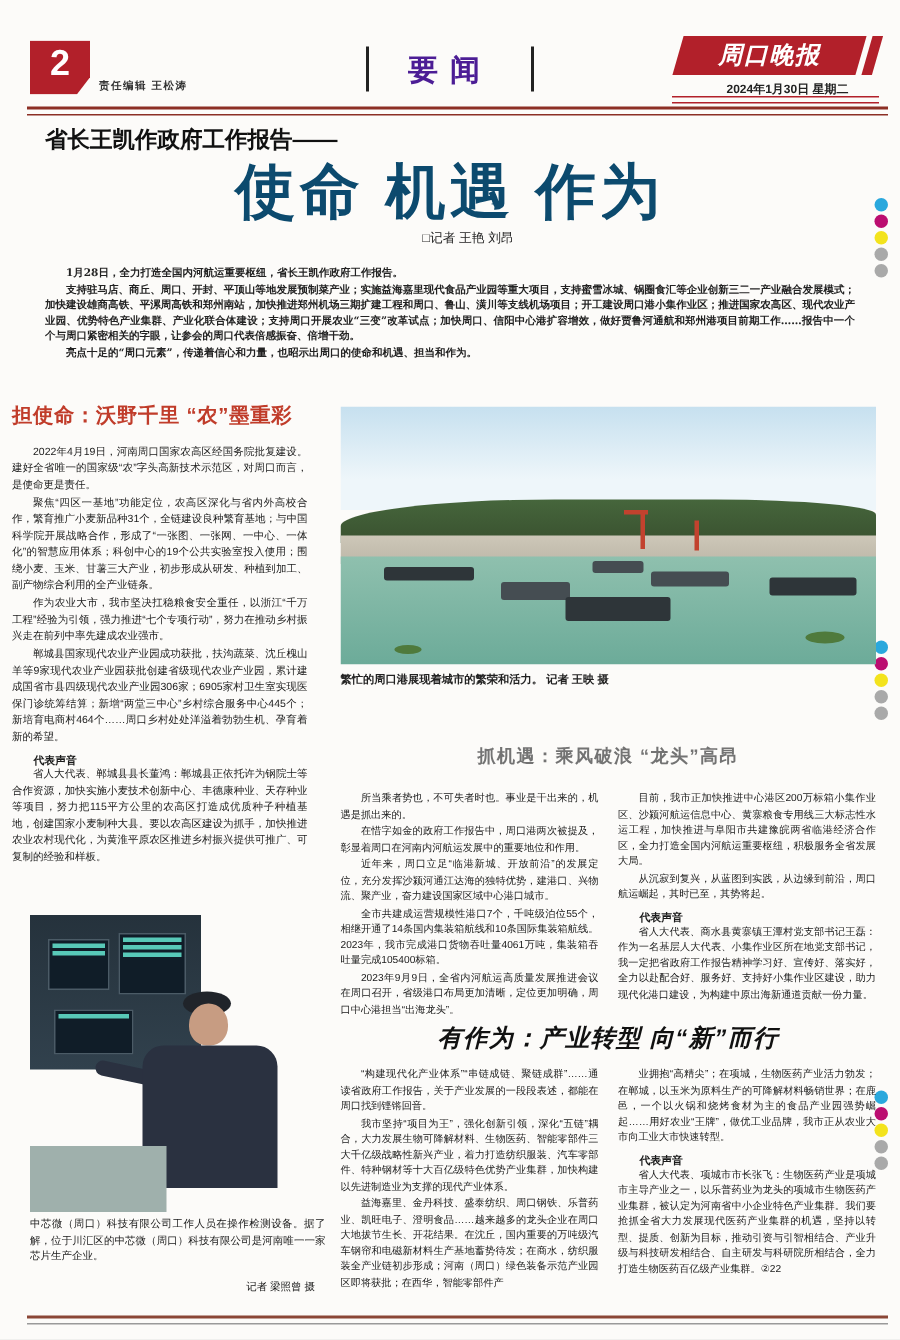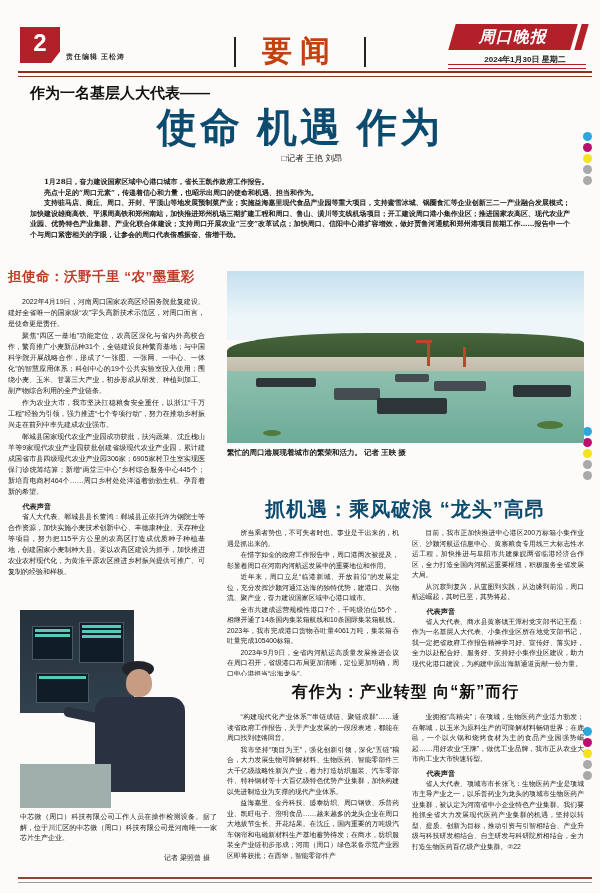--- a/index.html
+++ b/index.html
@@ -7,21 +7,21 @@
         font-family:"Liberation Sans","DejaVu Sans",sans-serif;color:#1a1a1a;overflow:hidden;}
 
   
   .pagenum{position:absolute;left:20px;top:27px;width:40px;height:36px;background:#b2202a;
            clip-path:polygon(0 0,100% 0,100% 68%,78% 100%,0 100%);color:#fff;font-size:24px;
            font-weight:bold;text-align:center;line-height:32px;}
   .editor{position:absolute;left:66px;top:52px;font-size:7px;font-weight:bold;color:#333;letter-spacing:1px;}
   .section-head{position:absolute;left:0;top:31px;width:100%;display:flex;justify-content:center;
                 align-items:center;gap:26px;}
   .section-head .bar{width:2px;height:30px;background:#222;}
-  .section-head .txt{font-size:30px;font-weight:bold;letter-spacing:8px;color:#c2410c;}
+  .section-head .txt{font-size:20px;font-weight:bold;letter-spacing:8px;color:#4c1d95;}
   .masthead{position:absolute;left:452px;top:24px;width:122px;height:26px;background:#b2202a;
             transform:skewX(-16deg);display:flex;align-items:center;justify-content:center;}
   .masthead .logo{transform:skewX(16deg);color:#fff;font-size:16px;font-weight:bold;font-style:italic;
                   font-family:"DejaVu Serif","Liberation Serif",serif;letter-spacing:1px;}
   .mast-slash{position:absolute;left:578px;top:24px;width:7px;height:26px;background:#b2202a;transform:skewX(-16deg);}
   .mast-date{position:absolute;left:456px;top:54px;width:138px;text-align:center;font-size:8px;
              font-weight:bold;color:#222;}
   .mast-rule{position:absolute;left:448px;top:64px;width:138px;height:3px;
              border-top:1px solid #b2202a;border-bottom:1px solid #b2202a;}
   .main-rule{position:absolute;left:18px;top:71px;width:574px;height:3px;
@@ -54,28 +54,28 @@
 
   .left-photo{position:absolute;left:20px;top:610px;width:197px;height:198px;overflow:hidden;
               background:linear-gradient(120deg,#dcе8e4,#cfdeda);}
   .left-caption{position:absolute;left:20px;top:812px;width:197px;font-size:7px;line-height:1.5;
                 text-align:justify;color:#1a1a1a;}
   .left-credit{position:absolute;left:20px;top:853px;width:190px;text-align:right;font-size:7px;color:#1a1a1a;}
 
   .main-photo{position:absolute;left:227px;top:271px;width:357px;height:172px;overflow:hidden;}
   .main-caption{position:absolute;left:227px;top:448px;width:357px;text-align:left;font-size:7.5px;
                 font-weight:bold;color:#222;}
-  .a2-title{position:absolute;left:227px;top:496px;width:357px;text-align:center;font-size:20px;
-            font-weight:bold;letter-spacing:1px;color:#0c4a6e;}
+  .a2-title{position:absolute;left:227px;top:496px;width:357px;text-align:center;font-size:12px;
+            font-weight:bold;letter-spacing:1px;color:#737373;}
   .cols{position:absolute;left:227px;width:357px;display:flex;gap:13px;}
   .col{width:172px;font-size:6.8px;line-height:1.55;text-align:justify;color:#1a1a1a;overflow:hidden;}
   .col p{margin:0 0 1px 0;text-indent:2em;}
   .a2-cols{top:528px;height:148px;}
   .a3-title{position:absolute;left:227px;top:682px;width:357px;text-align:center;font-size:16px;
-            font-weight:bold;letter-spacing:1px;color:#111;}
+            font-weight:bold;letter-spacing:1px;color:#111;font-style:italic;}
   .a3-cols{top:712px;height:162px;}
 
   
   .sky{position:absolute;left:0;top:0;width:100%;height:40%;
        background:linear-gradient(#c6e0ef,#eef6fa 70%),radial-gradient(circle at 30% 60%,#fff 8%,transparent 40%);}
   .trees{position:absolute;left:0;top:36%;width:100%;height:17%;
        background:linear-gradient(#46663c,#39512f);border-radius:40% 30% 20% 40%/18px 10px 0 0;}
   .quay{position:absolute;left:0;top:50%;width:100%;height:11%;background:linear-gradient(#cdc7b8,#bdb7a8);}
   .water{position:absolute;left:0;top:58%;width:100%;height:42%;
        background:linear-gradient(#8fc0ae,#6cab99);}
@@ -106,27 +106,27 @@
     <span class="bar"></span>
   </div>
   <div class="masthead">
     <span class="logo">周口晚报</span>
   </div>
   <div class="mast-slash"></div>
   <div class="mast-date">2024年1月30日 星期二</div>
   <div class="mast-rule"></div>
   <div class="main-rule"></div>
 
-  <div class="kicker">作为一名基层人大代表——</div>
+  <div class="kicker">省长王凯作政府工作报告——</div>
   <div class="headline">使命 机遇 作为</div>
   <div class="byline">□记者 王艳 刘昂</div>
   <div class="intro">
-    <p>1月28日，奋力建设国家区域中心港口城市，省长王凯作政府工作报告。</p>
+    <p>1月28日，全力打造全国内河航运重要枢纽，省长王凯作政府工作报告。</p>
+    <p>支持驻马店、商丘、周口、开封、平顶山等地发展预制菜产业；实施益海嘉里现代食品产业园等重大项目，支持蜜雪冰城、锅圈食汇等企业创新三二一产业融合发展模式；加快建设雄商高铁、平漯周高铁和郑州南站，加快推进郑州机场三期扩建工程和周口、鲁山、潢川等支线机场项目；开工建设周口港小集作业区；推进国家农高区、现代农业产业园、优势特色产业集群、产业化联合体建设；支持周口开展农业“三变”改革试点；加快周口、信阳中心港扩容增效，做好贾鲁河通航和郑州港项目前期工作……报告中一个个与周口紧密相关的字眼，让参会的周口代表倍感振奋、倍增干劲。</p>
     <p>亮点十足的“周口元素”，传递着信心和力量，也昭示出周口的使命和机遇、担当和作为。</p>
-    <p>支持驻马店、商丘、周口、开封、平顶山等地发展预制菜产业；实施益海嘉里现代食品产业园等重大项目，支持蜜雪冰城、锅圈食汇等企业创新三二一产业融合发展模式；加快建设雄商高铁、平漯周高铁和郑州南站，加快推进郑州机场三期扩建工程和周口、鲁山、潢川等支线机场项目；开工建设周口港小集作业区；推进国家农高区、现代农业产业园、优势特色产业集群、产业化联合体建设；支持周口开展农业“三变”改革试点；加快周口、信阳中心港扩容增效，做好贾鲁河通航和郑州港项目前期工作……报告中一个个与周口紧密相关的字眼，让参会的周口代表倍感振奋、倍增干劲。</p>
   </div>
 
   <div class="regdots" style="top:132px">
     <span class="dot c"></span>
     <span class="dot m"></span>
     <span class="dot y"></span>
     <span class="dot g"></span>
     <span class="dot g"></span>
   </div>
   <div class="regdots" style="top:427px">

